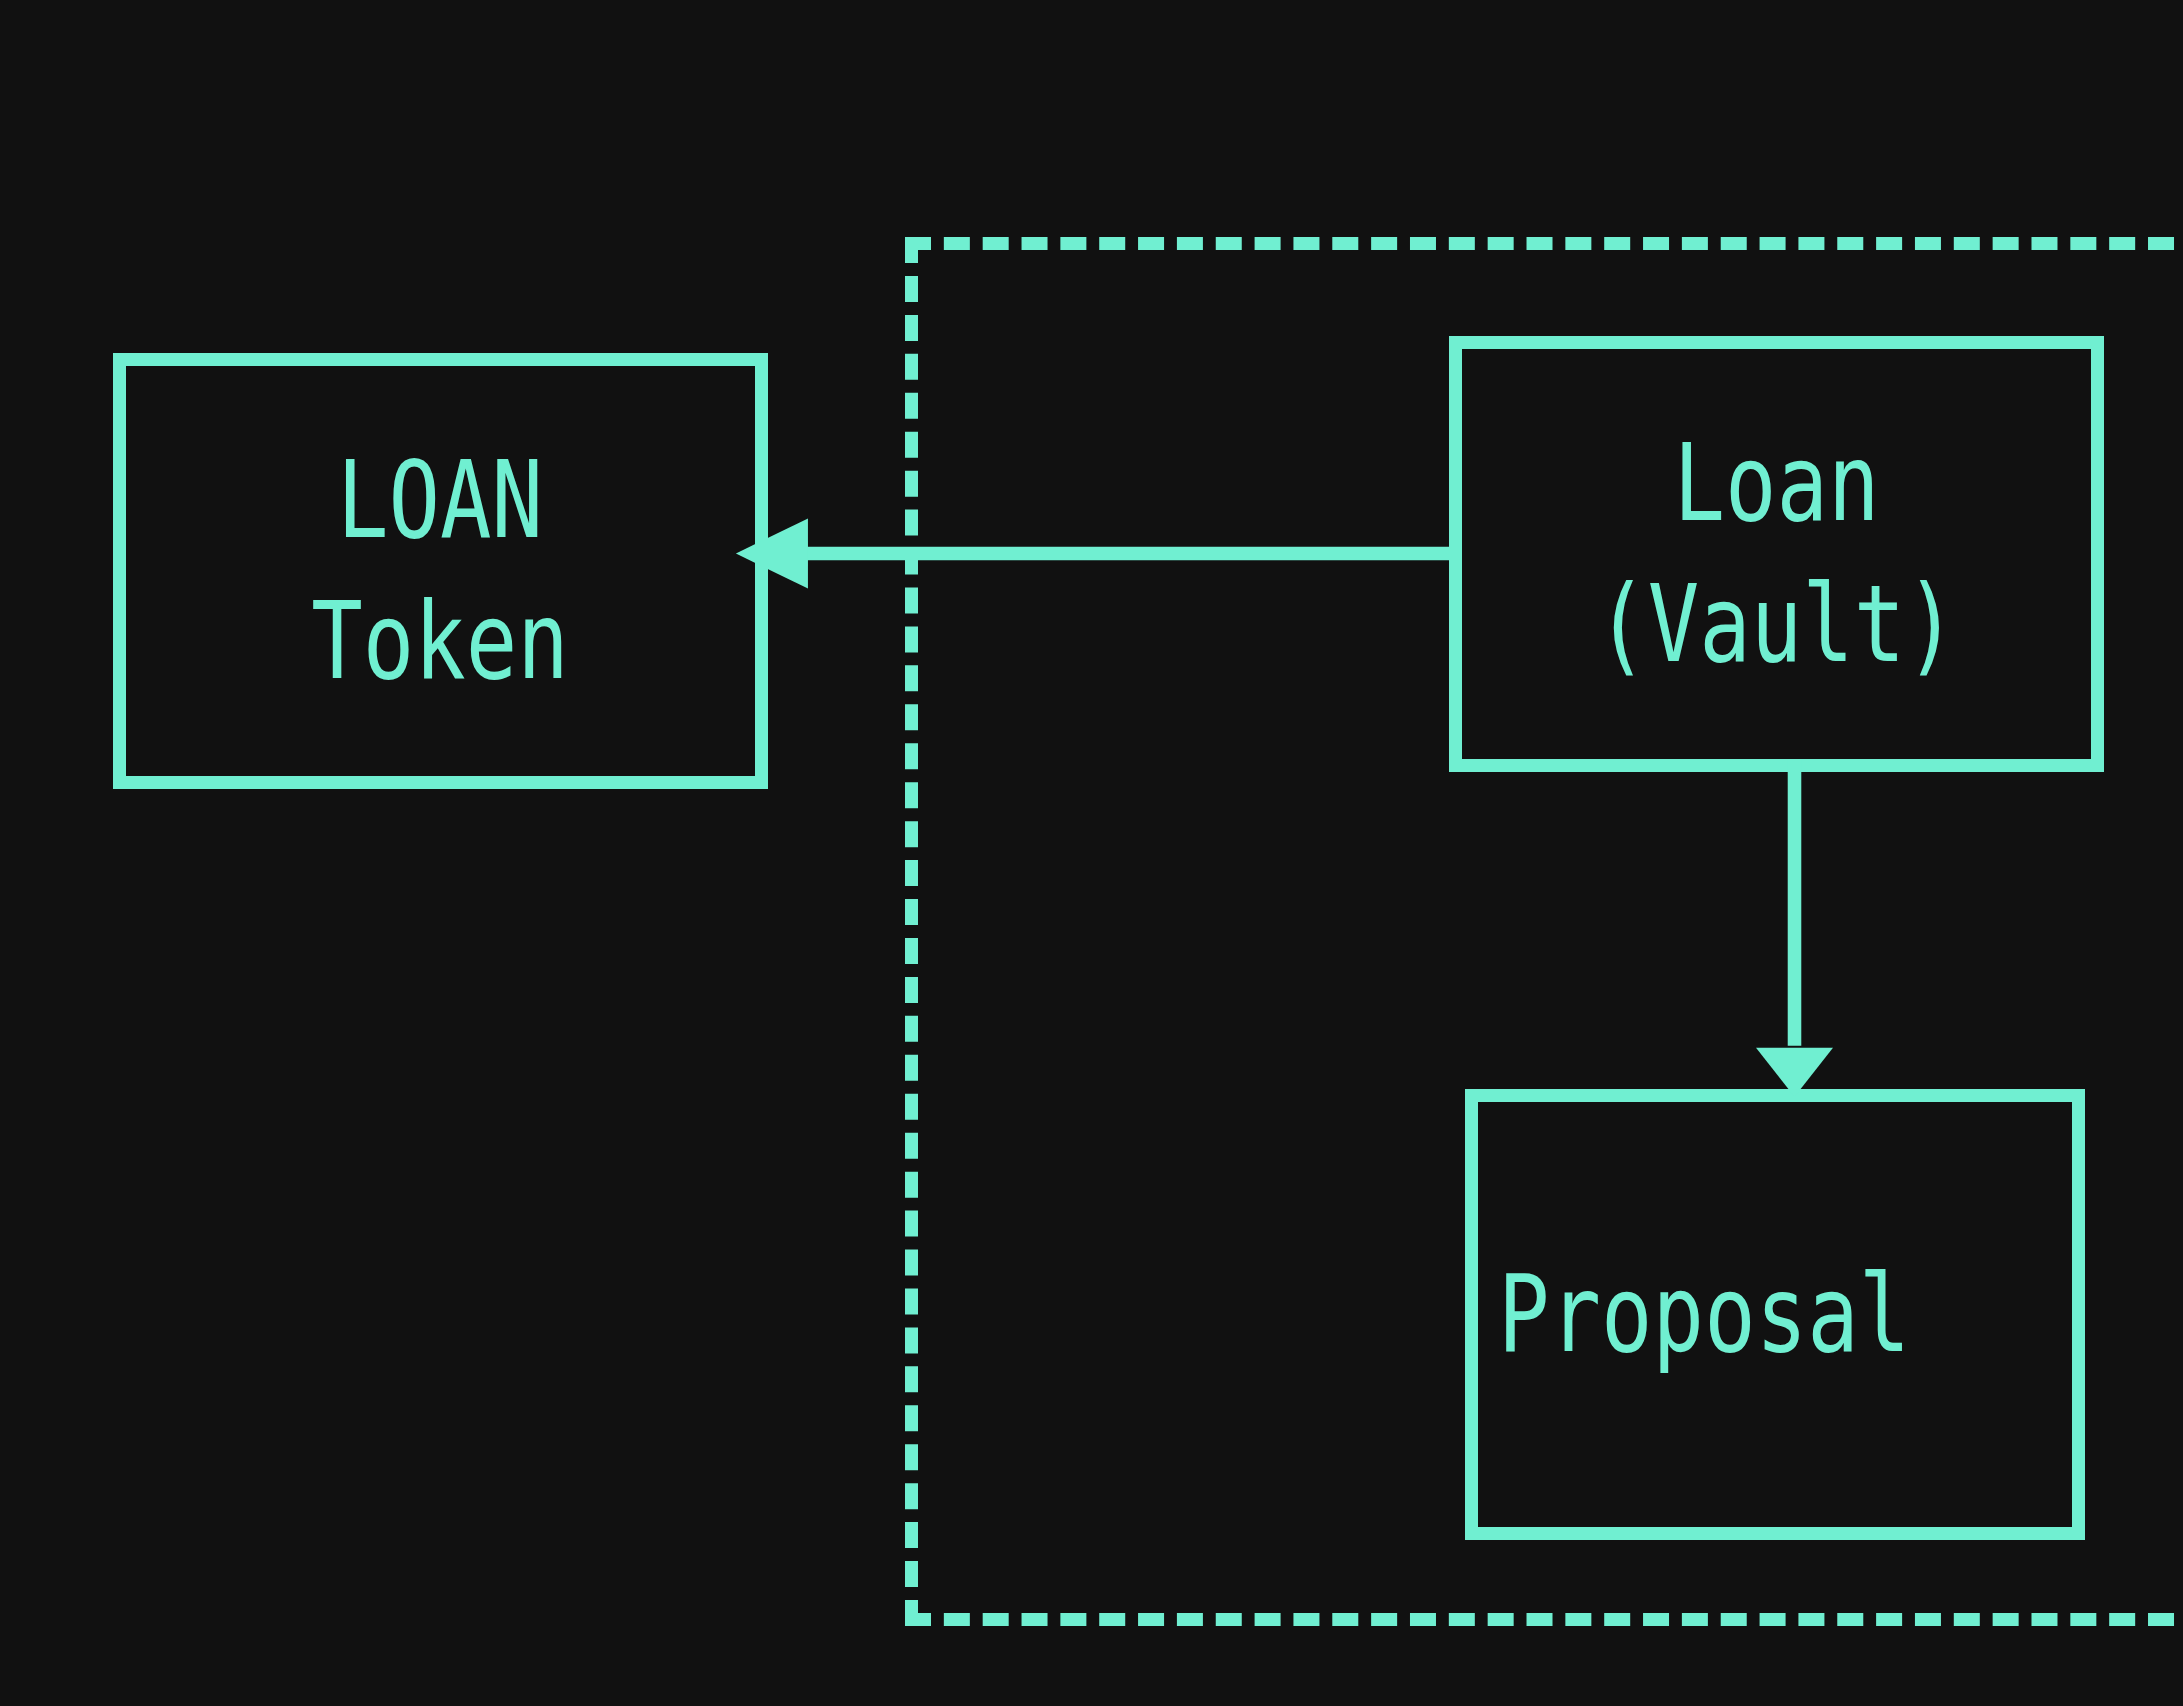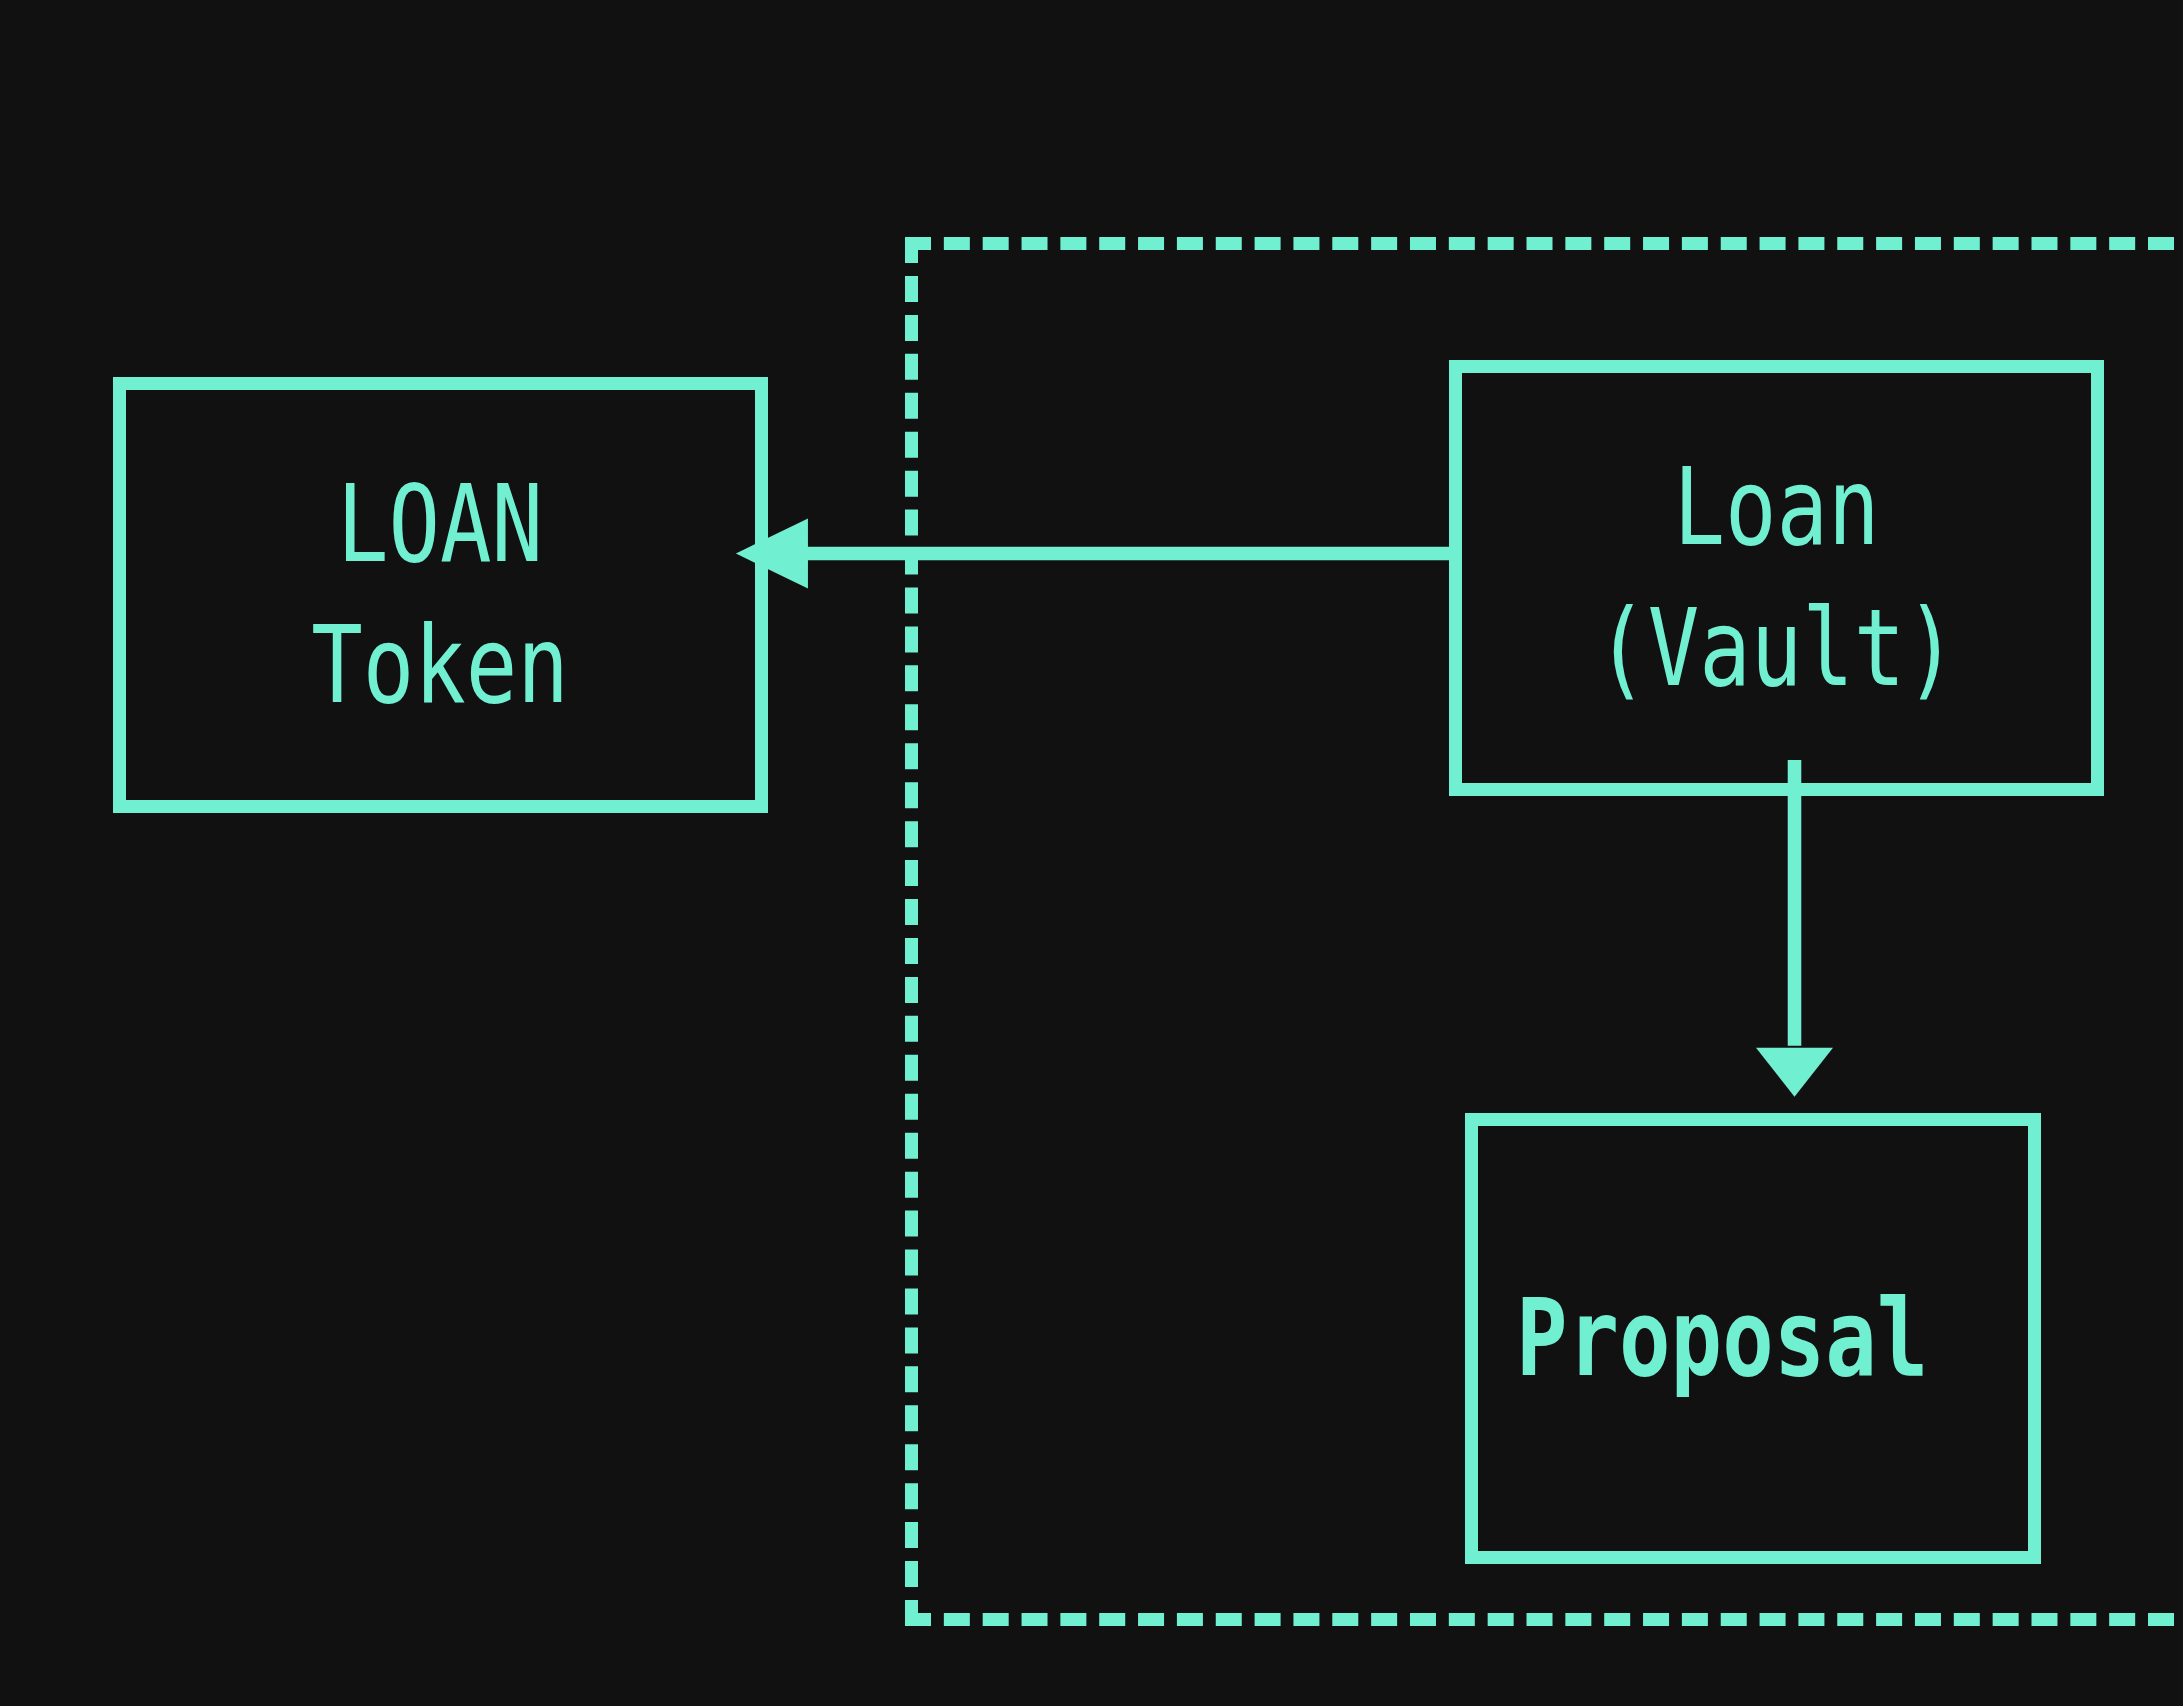--- a/index.html
+++ b/index.html
@@ -36,21 +36,20 @@
     border: 13px solid #70EFD1;
     background: #111111;
     color: #70EFD1;
     display: flex;
     align-items: center;
     justify-content: center;
     text-align: center;
     white-space: pre;
     line-height: 1.32;
     font-size: 107px;
-    margin-top: 24px;
   }
   .node .label {
     transform: scaleX(0.80);
     transform-origin: 50% 50%;
     display: block;
   }
 
   #node-loan-token {
     left: 113px;
     top: 353px;
@@ -59,25 +58,24 @@
   }
   #node-loan-vault {
     left: 1449px;
     top: 336px;
     width: 655px;
     height: 436px;
   }
   #node-proposal {
     left: 1465px;
     top: 1089px;
-    width: 576px;
+    width: 620px;
     height: 451px;
     justify-content: flex-start;
-    padding-left: 38px;
-    font-weight: bold;
+    padding-left: 20px;
   }
   #node-proposal .label {
     transform-origin: 0% 50%;
   }
 
   
   .edge {
     position: absolute;
   }
   

